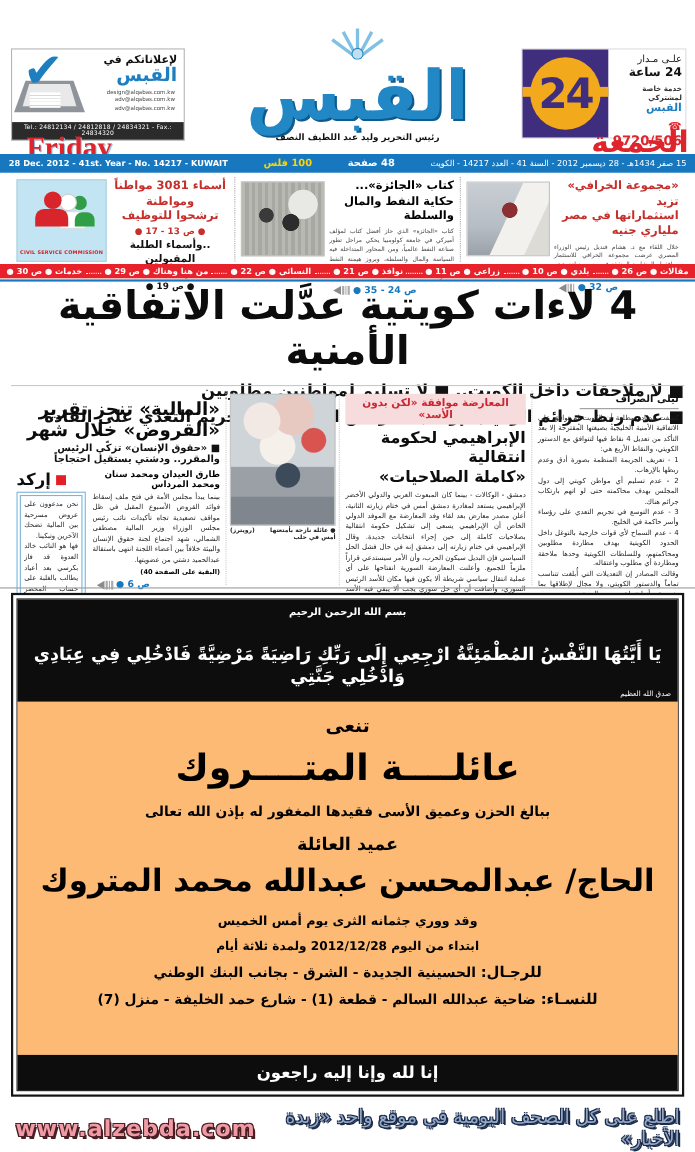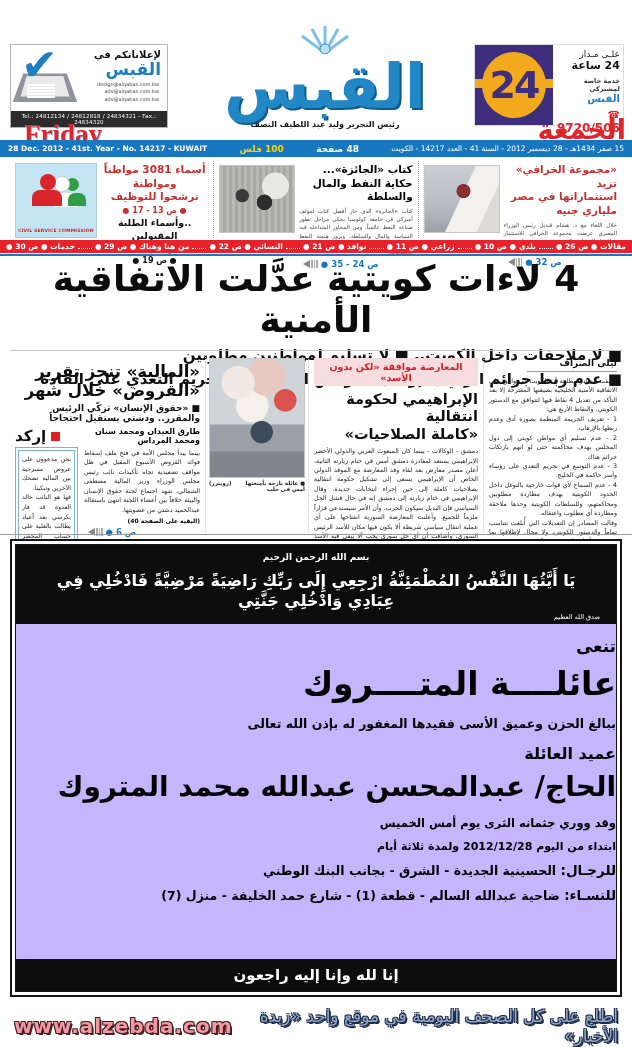--- a/index.html
+++ b/index.html
@@ -129,25 +129,25 @@
   .p-left{flex:1}
   .arkad-title{text-align:left;font-size:15px;font-weight:900;color:#0d0d0d;margin-bottom:2px}
   .redsq{display:inline-block;width:9px;height:9px;background:#e31e26;margin-left:5px;vertical-align:middle}
   .arkad-box{border:1px solid #79b5d8;outline:1px solid #79b5d8;outline-offset:-4px;background:#fff;padding:6px 6px;font-size:6.2px;color:#222;text-align:justify;line-height:1.55}
 
   .rule2{left:0;top:534px;width:632px;height:1px;background:#9a9a9a}
 
   
   .obit{left:10px;top:539px;width:612px;height:458px;border:2px solid #141414;padding:3px;background:#fff}
   .obit-inner{border:1px solid #141414;height:100%;box-sizing:border-box;display:flex;flex-direction:column}
-  .obit-head{background:#0d0d0d;color:#fff;text-align:center;padding:7px 16px 3px}
+  .obit-head{background:#0d0d0d;color:#fff;text-align:center;padding:7px 6px 3px}
   .ob-bism{font-size:9px;font-weight:bold}
-  .ob-verse{font-size:16px;font-weight:900;margin-top:9px;line-height:1.25}
+  .ob-verse{font-size:16px;font-weight:900;margin-top:23px;line-height:1.25}
   .ob-sadaq{font-size:6.5px;text-align:right;padding-left:42px;margin-top:2px}
-  .obit-body{background:#c4b5fd;flex:1;direction:rtl;padding-top:12px}
+  .obit-body{background:#fdba74;flex:1;text-align:center;direction:rtl;padding-top:12px}
   .ob-tanaa{font-size:17px;font-weight:900}
   .ob-family{font-size:33px;font-weight:900;margin-top:8px;letter-spacing:-1px}
   .ob-sorrow{font-size:12.5px;font-weight:900;margin-top:13px}
   .ob-amid{font-size:16px;font-weight:900;margin-top:13px}
   .ob-name{font-size:28px;font-weight:900;margin-top:7px;letter-spacing:-1px}
   .ob-burial{font-size:11.5px;font-weight:900;margin-top:13px}
   .ob-taazi{font-size:20px;font-weight:900;margin-top:15px}
   .ob-date{font-size:11px;font-weight:900;margin-top:10px}
   .ob-line{font-size:12.5px;font-weight:900;margin-top:9px}
   .ob-line .lbl{font-size:13.5px}

